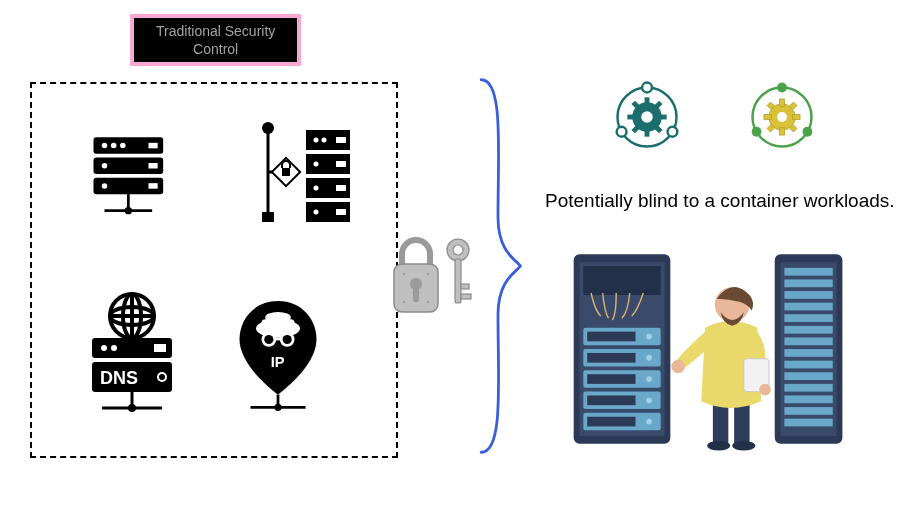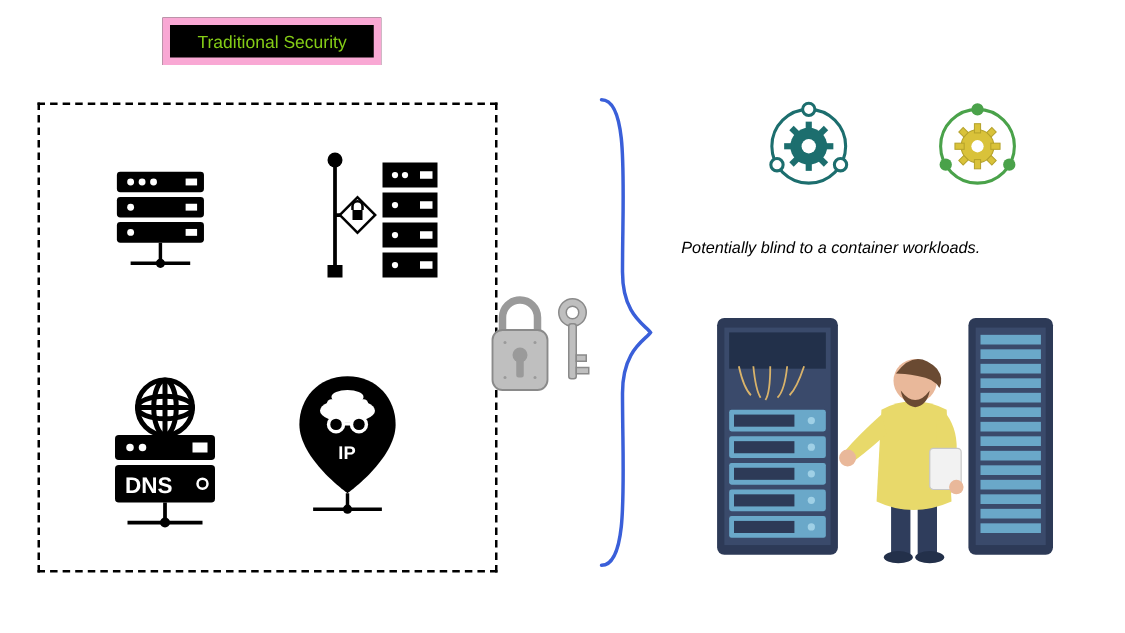--- a/index.html
+++ b/index.html
@@ -8,22 +8,22 @@
     height: 506px;
     background: #ffffff;
     font-family: Arial, Helvetica, sans-serif;
     position: relative;
   }
   .title-badge {
     position: absolute;
     top: 14px;
     left: 130px;
     background: #000000;
-    border: 6px solid #f9a8d4;
-    color: #84cc16;
+    border: 4px solid #f9a8d4;
+    color: #a3a3a3;
     padding: 4px 22px;
     text-align: center;
     font-size: 14px;
     line-height: 1.3;
   }
   .dashed-box {
     position: absolute;
     top: 82px;
     left: 30px;
     width: 368px;
@@ -32,21 +32,21 @@
   }
   .icon-cell {
     position: absolute;
     display: flex;
     align-items: center;
     justify-content: center;
   }
   
   .q-tl { top: 20px; left: 25px; width: 150px; height: 140px; }
   .q-tr { top: 20px; right: 22px; width: 160px; height: 140px; }
-  .q-bl { bottom: 20px; left: 25px; width: 150px; height: 160px; align-items: flex-end; }
+  .q-bl { bottom: 20px; left: 25px; width: 150px; height: 160px; }
   .q-br { bottom: 20px; right: 38px; width: 160px; height: 160px; }
 
   .lock-key {
     position: absolute;
     top: 228px;
     left: 384px;
     width: 90px;
     height: 90px;
   }
   .brace {
@@ -66,37 +66,37 @@
     height: 86px;
     display: flex;
     justify-content: space-around;
     align-items: center;
     gap: 30px;
   }
   .caption-text {
     position: absolute;
     top: 190px;
     left: 545px;
-    font-size: 13px;
+    font-size: 19px;
     color: #000000;
-    font-style: italic;
   }
   .admin-scene {
     position: absolute;
     top: 244px;
     left: 564px;
     width: 290px;
     height: 220px;
   }
 </style>
 </head>
 <body>
 
 <div class="title-badge">
   <div>Traditional Security</div>
+  <div>Control</div>
 </div>
 
 <div class="dashed-box">
 
   <div class="icon-cell q-tl">
     <svg viewBox="0 0 120 120" width="110" height="110">
       <g fill="#000">
         <rect x="18" y="20" width="76" height="18" rx="3"></rect>
         <rect x="18" y="42" width="76" height="18" rx="3"></rect>
         <rect x="18" y="64" width="76" height="18" rx="3"></rect>

